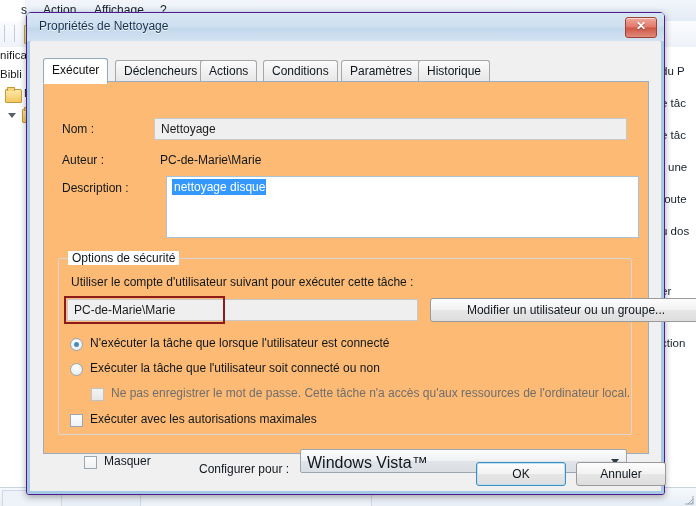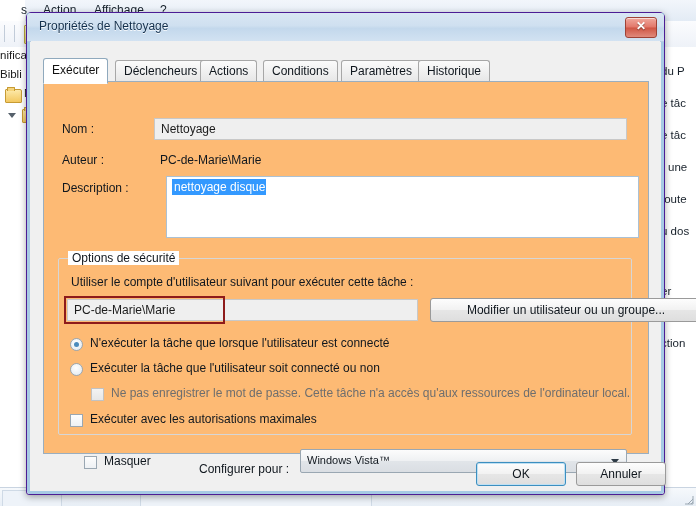--- a/index.html
+++ b/index.html
@@ -211,21 +211,21 @@
   }
   .btn.default {
     border:1px solid #3c8fc0;
     box-shadow: 0 0 0 1px #bfe0f3 inset;
   }
 
   .combo {
     position:absolute; box-sizing:border-box;
     background: linear-gradient(#fcfcfc 0%, #eff1f3 48%, #e1e5e9 52%, #dadee3 100%);
     border:1px solid #9aa7b2; border-radius:2px;
-    font-size:11px; color:#10171e; padding: 4px 22px 0 6px; white-space:nowrap;
+    font-size:16px; color:#10171e; padding: 4px 22px 0 6px; white-space:nowrap;
     overflow:hidden;
   }
   .combo .arrow {
     position:absolute; right:7px; top:9px; width:0; height:0;
     border-left:4px solid transparent; border-right:4px solid transparent;
     border-top:5px solid #2d3a45;
   }
 
   .redbox {
     position:absolute; box-sizing:border-box;

